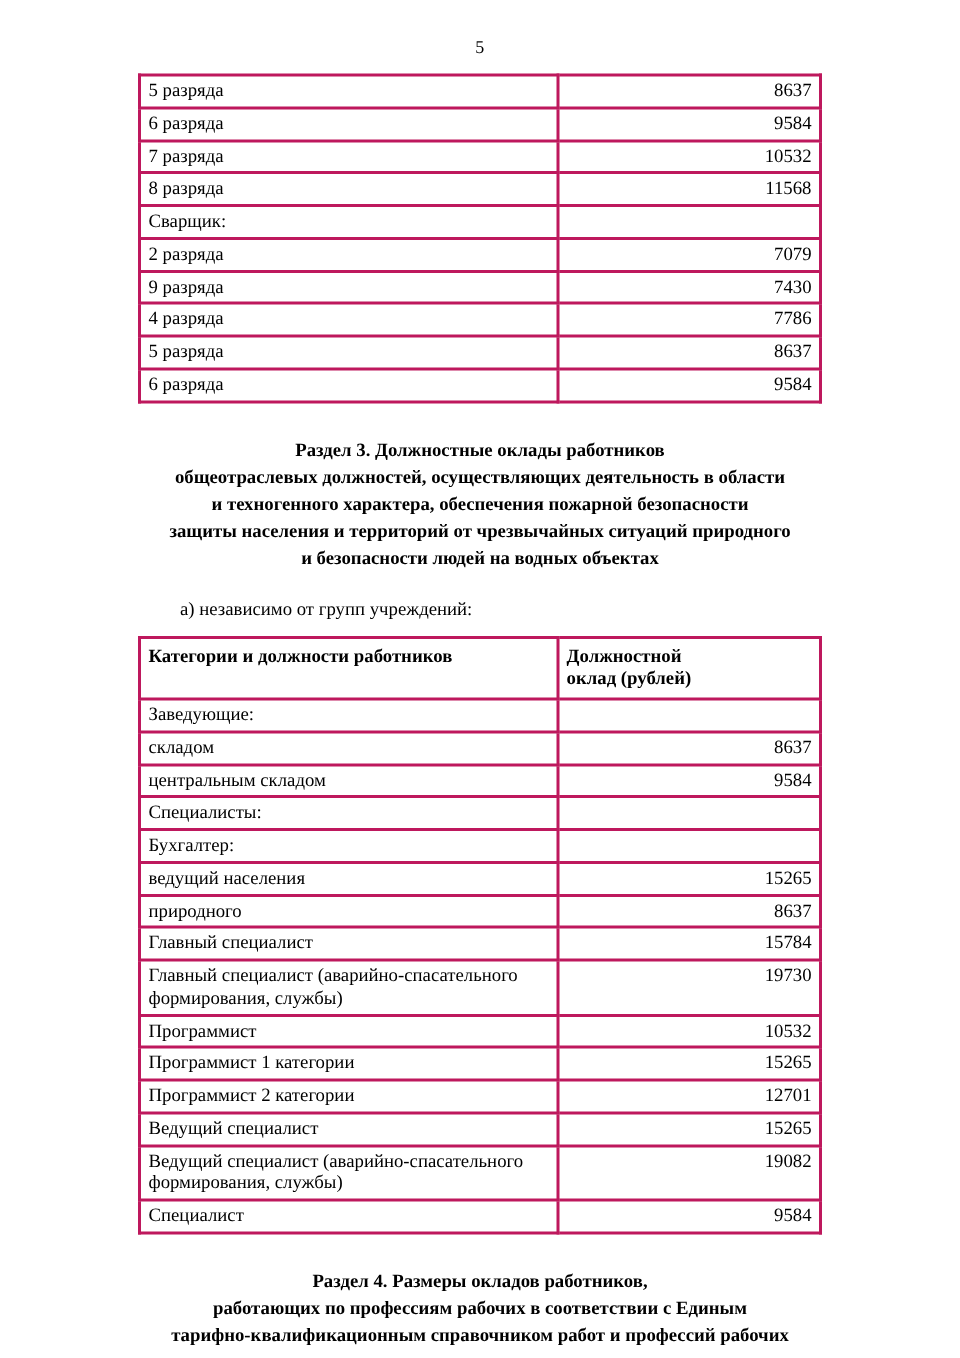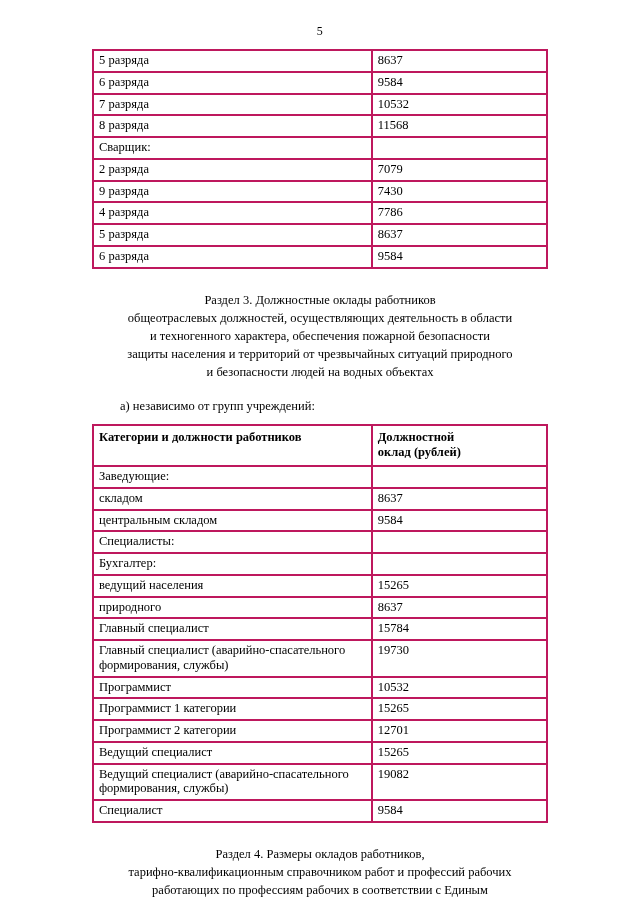--- a/index.html
+++ b/index.html
@@ -45,24 +45,24 @@
     line-height: 1.18;
     font-weight: normal;
   }
   table.doc-table th {
     text-align: left;
     font-weight: bold;
     padding: 4px 5px 5px 5px;
     line-height: 1.2;
   }
   .col-name { width: 62%; }
-  .col-val  { width: 38%; text-align: left; }
+  .col-val  { width: 38%; text-align: right; }
   .section-title {
     text-align: center;
-    font-weight: normal;
+    font-weight: bold;
     font-size: 12.5px;
     line-height: 1.45;
     margin: 22px 0 0 0;
     padding: 0 4px;
   }
   .section-title .ln { display: block; }
   .lead {
     font-size: 12.5px;
     margin: 18px 0 10px 0;
     text-indent: 28px;
@@ -203,22 +203,22 @@
         </tr>
         <tr>
           <td class="col-name">Специалист</td>
           <td class="col-val">9584</td>
         </tr>
       </tbody>
     </table>
 
     <div class="section-title">
       <span class="ln">Раздел 4. Размеры окладов работников,</span>
+      <span class="ln">работающих по профессиям рабочих в соответствии с Единым</span>
       <span class="ln">тарифно-квалификационным справочником работ и профессий рабочих</span>
-      <span class="ln">работающих по профессиям рабочих в соответствии с Единым</span>
     </div>
 
     <div class="bottom-table-wrap">
       <table class="doc-table">
         <tbody>
           <tr>
             <td class="col-name">1 разряд работ</td>
             <td class="col-val">6819</td>
           </tr>
         </tbody>

